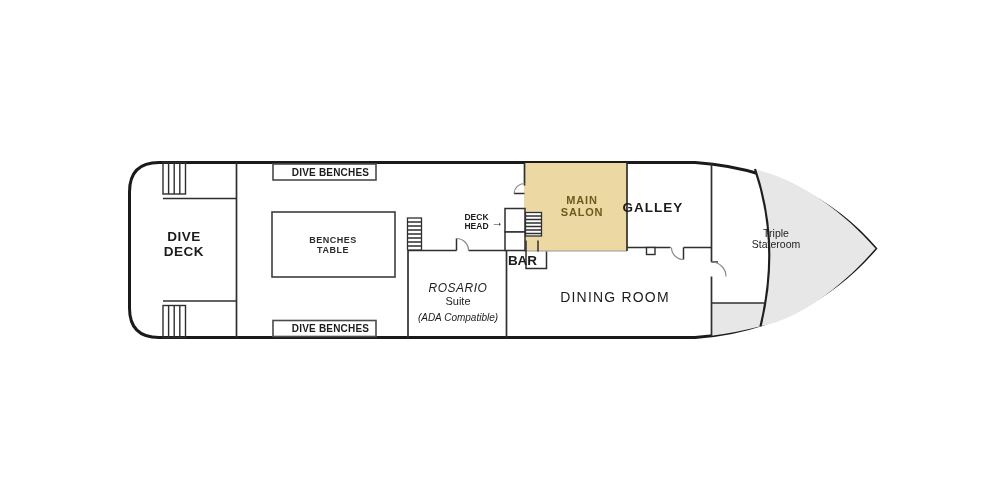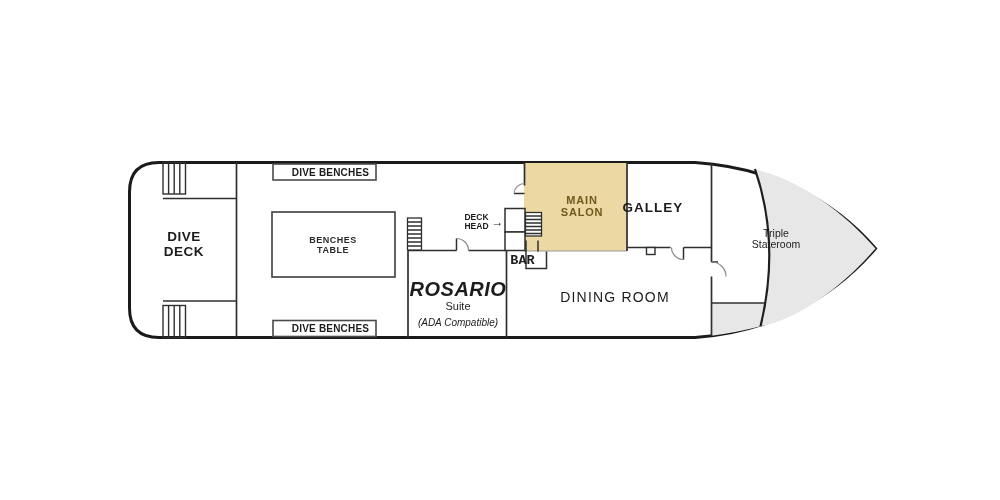--- a/index.html
+++ b/index.html
@@ -8,26 +8,26 @@
   svg{position:absolute;left:0;top:0;}
   .lbl{position:absolute;transform:translate(-50%,-50%);text-align:center;
        color:#1c1c1c;white-space:nowrap;line-height:1.12;}
   .lbl .ln{display:block;}
   .big{font-size:13.5px;font-weight:bold;letter-spacing:.5px;}
   .bench{font-size:10px;font-weight:bold;letter-spacing:.2px;padding-left:12px;}
   .cam{font-size:9px;font-weight:600;letter-spacing:.5px;color:#2a2a2a;}
   .salon{font-size:11px;font-weight:bold;letter-spacing:.8px;}
   .galley{font-size:13.5px;font-weight:bold;letter-spacing:1px;}
   .dining{font-size:14px;font-weight:normal;letter-spacing:1.2px;}
-  .bar{font-size:13.5px;font-weight:bold;font-family:Liberation Mono, monospace;}
+  .bar{font-size:13.5px;font-weight:bold;}
   .stateroom{font-size:10.5px;font-weight:500;color:#222;}
   .deckhead{display:flex;align-items:center;gap:3px;}
   .deckhead .txt{font-size:8.5px;font-weight:bold;text-align:right;line-height:1.15;}
   .deckhead .arr{font-size:12px;font-weight:bold;line-height:1;}
-  .rosario .nm{display:block;font-size:20px;font-weight:700;font-style:italic;letter-spacing:.5px;margin-top:15px;}
+  .rosario .nm{display:block;font-size:12px;font-weight:400;font-style:italic;letter-spacing:.5px;margin-top:15px;}
   .rosario .ty{display:block;font-size:11px;font-weight:500;margin-top:0;}
   .rosario .nt{display:block;font-size:10px;font-weight:500;margin-top:4px;font-style:italic;}
 </style>
 </head>
 <body>
 
 <div class="canvas">
 
   <svg width="1000" height="500" viewBox="0 0 1000 500">
 

